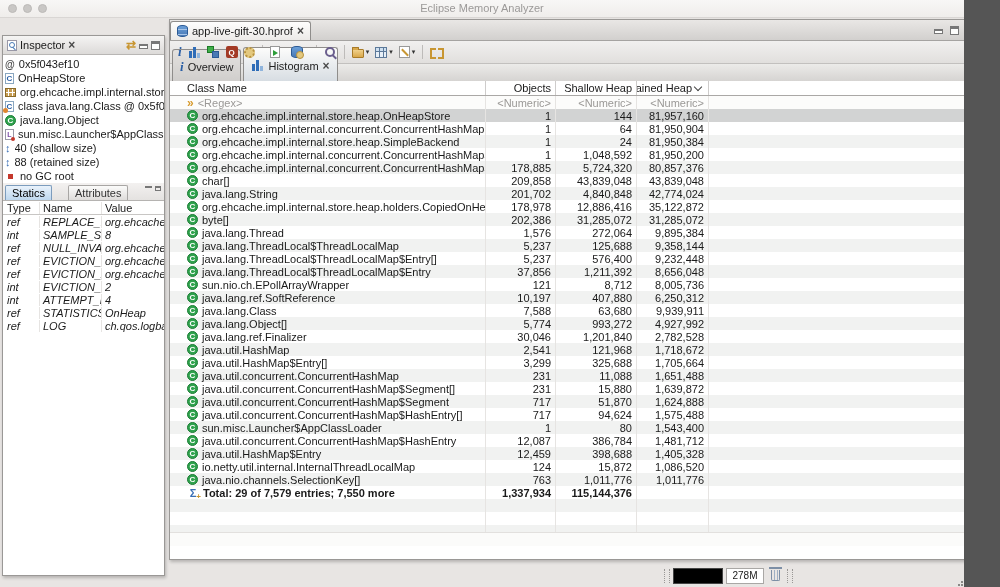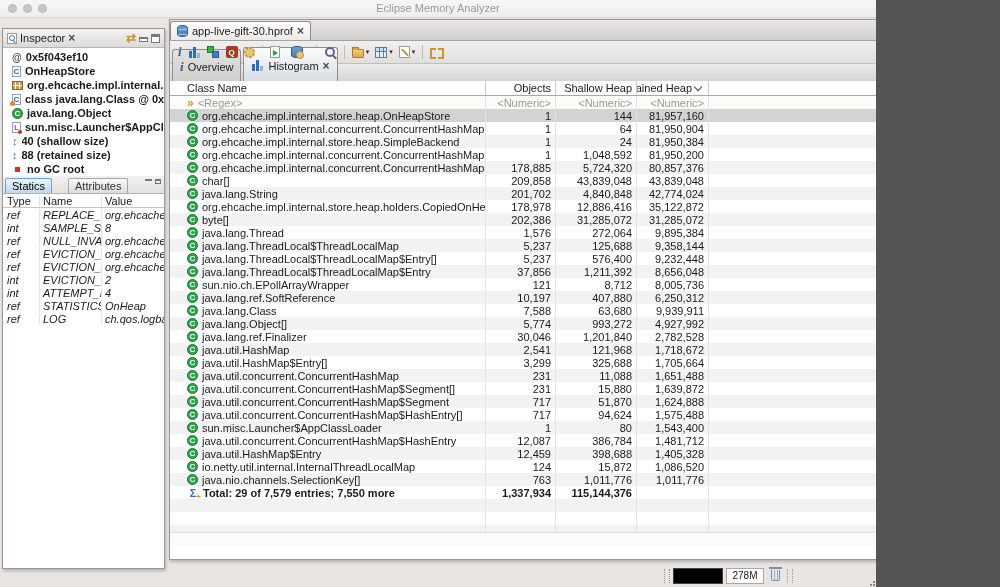--- a/index.html
+++ b/index.html
@@ -1,29 +1,29 @@
 <!DOCTYPE html>
 <html><head>
 <meta charset="utf-8">
 <style>
   html,body{margin:0;padding:0;background:#555;}
-  .window{position:relative;width:876px;height:587px;background:#e8e5e3;font-family:"Liberation Sans",sans-serif;font-size:11px;color:#1a1a1a;overflow:hidden;}
+  .window{position:relative;width:964px;height:587px;background:#e8e5e3;font-family:"Liberation Sans",sans-serif;font-size:11px;color:#1a1a1a;overflow:hidden;}
   
   .titlebar{position:absolute;top:0;left:0;right:0;height:17px;background:linear-gradient(#f8f7f6,#efedeb);border-bottom:1px solid #d9d6d4;text-align:center;color:#9b9998;line-height:16px;}
   .lights{position:absolute;left:8px;top:4px;display:flex;gap:6px;}
   .light{width:9px;height:9px;border-radius:50%;background:#c9c7c5;border:1px solid #bcbab8;box-sizing:border-box;}
   
   .panel{position:absolute;background:#fff;border:1px solid #9a9896;box-shadow:1px 2px 3px rgba(0,0,0,.22);box-sizing:border-box;}
-  #inspector{left:2px;top:28px;width:163px;height:541px;}
+  #inspector{left:2px;top:35px;width:163px;height:541px;}
   #editor{left:169px;top:19px;width:799px;height:541px;}
   #rightbar{left:972px;top:19px;width:24px;height:178px;background:#edecea;border:1px solid #c8c6c4;border-radius:2px;box-shadow:none;}
   
   .vtabbar{height:18px;background:linear-gradient(#f5f4f3,#dcdad8);border-bottom:1px solid #b8b6b4;display:flex;align-items:center;padding:0 4px;gap:3px;}
   .vtabbar .sp{flex:1;}
-  .titem{display:flex;align-items:center;height:14px;padding-left:9px;gap:4px;white-space:nowrap;overflow:hidden;font-weight:bold;}
+  .titem{display:flex;align-items:center;height:14px;padding-left:2px;gap:4px;white-space:nowrap;overflow:hidden;}
   .tlabel{overflow:hidden;text-overflow:clip;white-space:nowrap;}
   .subtabs{display:flex;height:17px;border-bottom:1px solid #b5b3b1;background:linear-gradient(#f3f1f0,#e4e2e0);align-items:flex-end;padding-left:2px;position:relative;}
   .stab{padding:1px 6px 1px;border:1px solid #a8a6a4;border-bottom:none;background:linear-gradient(#fbfbfa,#dedcda);margin-right:16px;border-radius:2px 2px 0 0;color:#333;}
   .stab.sel{background:linear-gradient(#e9f2fb,#bed7ee);border-color:#7c9cbd;color:#000;}
   .minis{position:absolute;right:3px;top:3px;display:flex;gap:3px;}
   .shead{display:flex;height:13px;border-bottom:1px solid #c8c6c4;align-items:center;}
   .srow{display:flex;height:13px;font-style:italic;align-items:center;white-space:nowrap;overflow:hidden;}
   .sc1{width:37px;padding-left:4px;box-sizing:border-box;flex:none;border-right:1px solid #e6e4e2;overflow:hidden;}
   .sc2{width:62px;padding-left:3px;box-sizing:border-box;flex:none;border-right:1px solid #e6e4e2;overflow:hidden;}
   .sc3{flex:1;padding-left:3px;overflow:hidden;}

